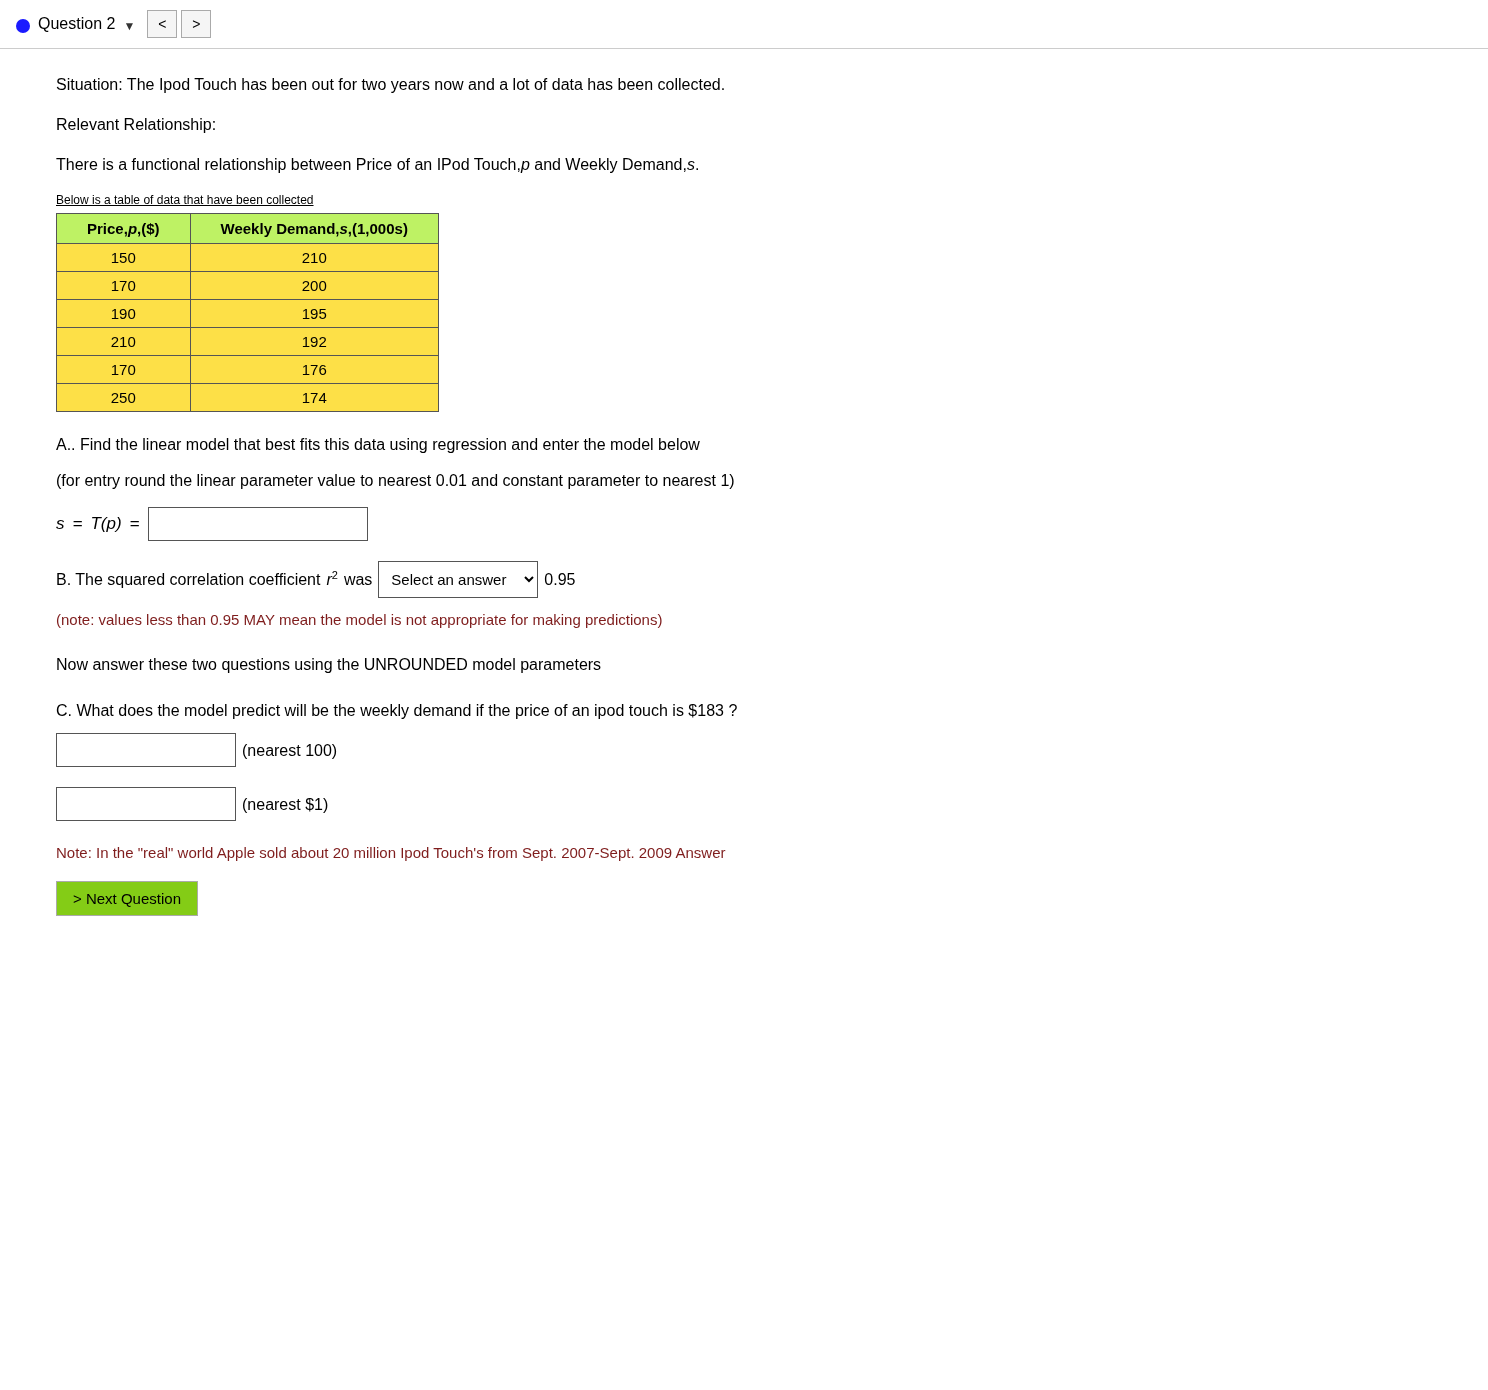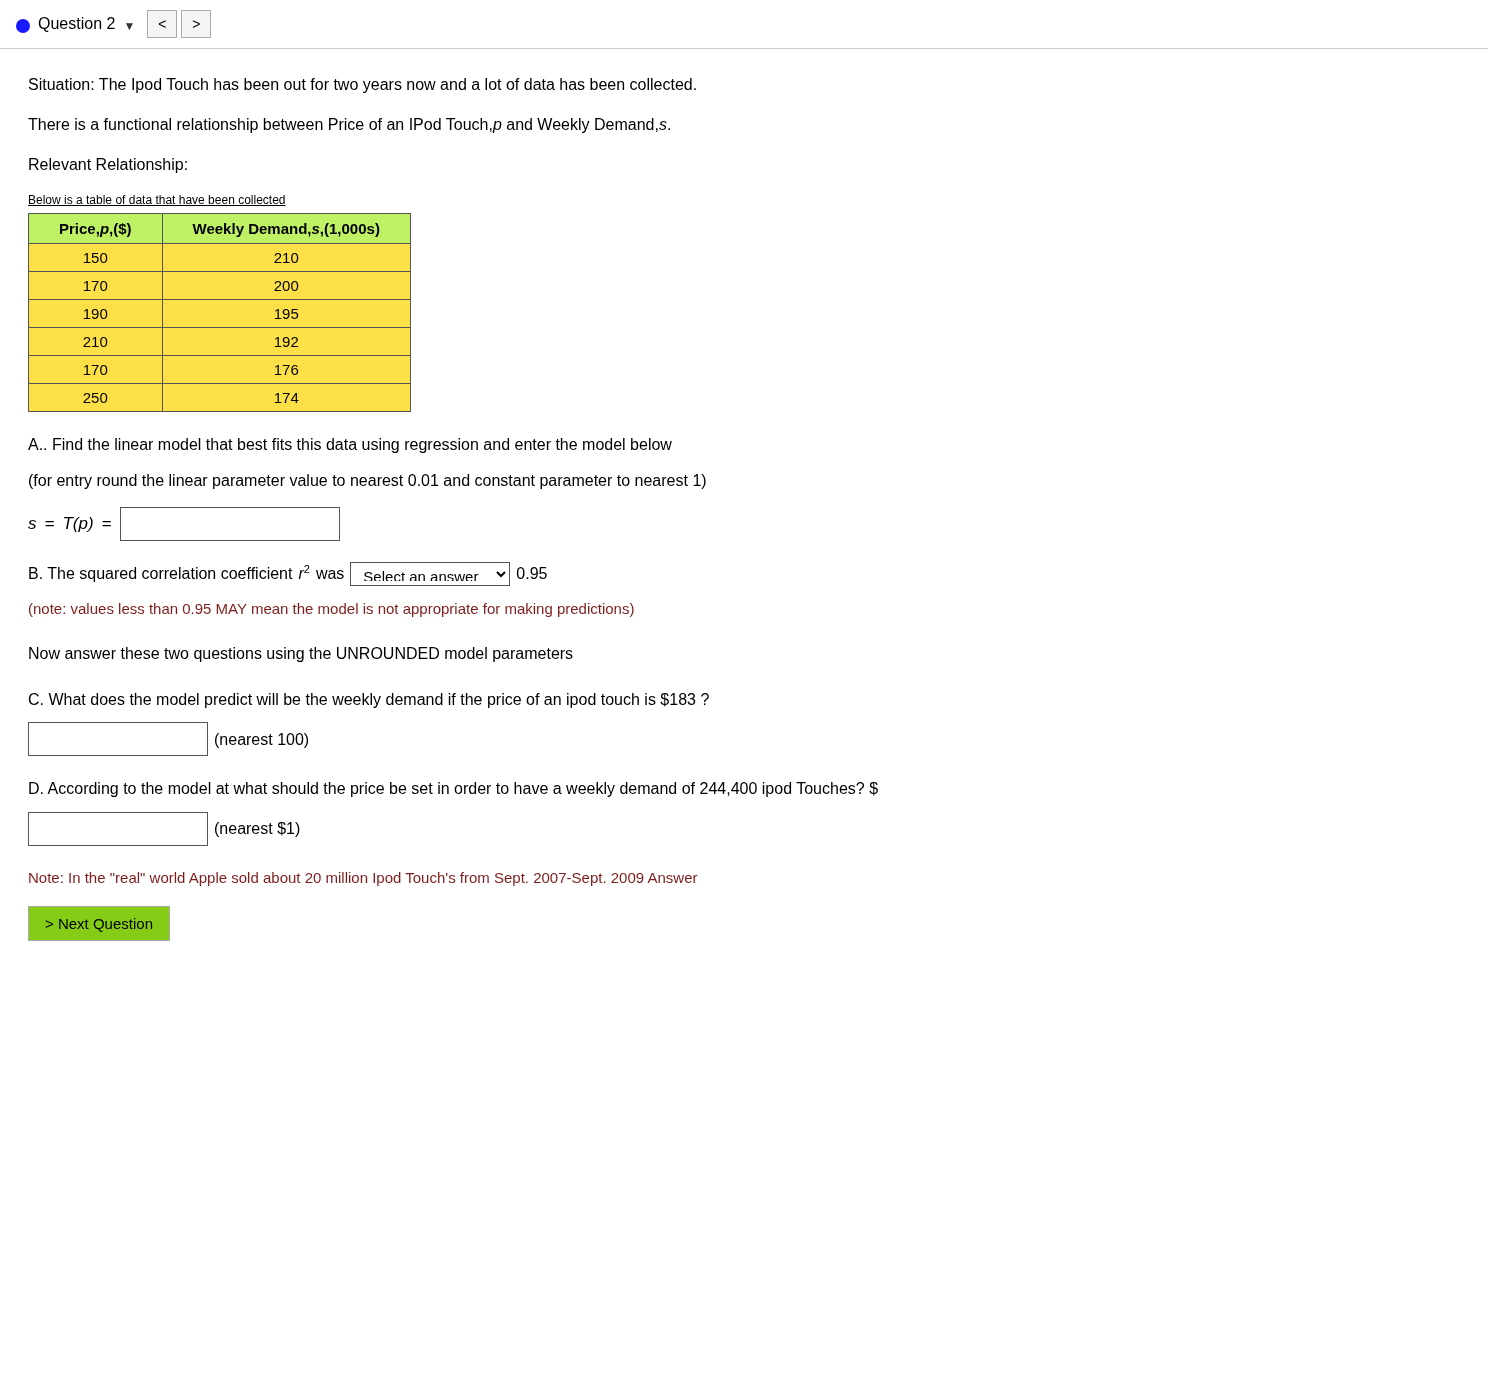--- a/index.html
+++ b/index.html
@@ -63,20 +63,21 @@
       cursor: pointer;
       font-size: 14px;
       display: flex;
       align-items: center;
       justify-content: center;
     }
 
     .content {
       padding: 24px 28px;
       max-width: 1100px;
+      margin-left: 28px;
     }
 
     .paragraph {
       margin-bottom: 16px;
       line-height: 1.5;
     }
 
     .table-section {
       margin-bottom: 20px;
     }
@@ -135,21 +136,21 @@
       height: 34px;
       padding: 4px 8px;
       font-size: 15px;
     }
 
     .select-dropdown {
       border: 1px solid #555;
       padding: 4px 8px;
       font-size: 15px;
       background: #fff;
-      height: 24px;
+      height: 37px;
       min-width: 160px;
       cursor: pointer;
     }
 
     .answer-line {
       display: flex;
       align-items: center;
       gap: 6px;
       margin: 10px 0;
       line-height: 1.6;
@@ -207,25 +208,25 @@
   </div>
 </div>
 
 <div class="content">
 
   <div class="paragraph">
     <span>Situation: The Ipod Touch has been out for two years now and a lot of data has been collected.</span>
   </div>
 
   <div class="paragraph">
+    <span>Relevant Relationship:</span>
+  </div>
+
+  <div class="paragraph">
     There is a functional relationship between Price of an IPod Touch,<span class="italic">p</span> and Weekly Demand,<span class="italic">s</span>.
-  </div>
-
-  <div class="paragraph">
-    <span>Relevant Relationship:</span>
   </div>
 
   <div class="table-section">
     <div class="table-label">
       <span>Below is a table of data that have been collected</span>
     </div>
     <table class="data-table">
       <thead>
         <tr>
           <th>
@@ -299,23 +300,20 @@
 
   <div class="section-block">
     <div class="section-text">C. What does the model predict will be the weekly demand if the price of an ipod touch is $183 ?</div>
     <div class="answer-line">
       <input class="small-input" type="text" placeholder="" style="">
       <span>(nearest 100)</span>
     </div>
   </div>
 
   <div class="section-block">
-    <div class="section-text">
-      D. According to the model at what should the price be set in order to have a weekly demand of 244,400 ipod Touches? $
-    </div>
     <div class="answer-line">
       <input class="small-input" type="text" placeholder="" style="">
       <span>(nearest $1)</span>
     </div>
   </div>
 
   <div class="paragraph note-text">Note: In the "real" world Apple sold about 20 million Ipod Touch's from Sept. 2007-Sept. 2009 Answer</div>
 
   <button class="next-btn">&gt; Next Question</button>
 

